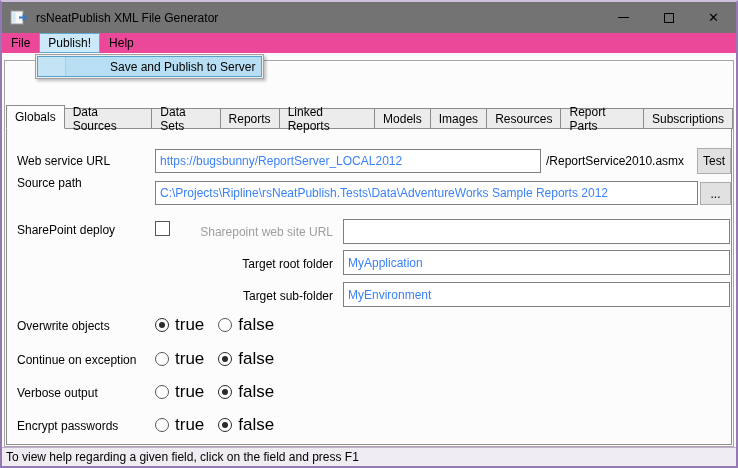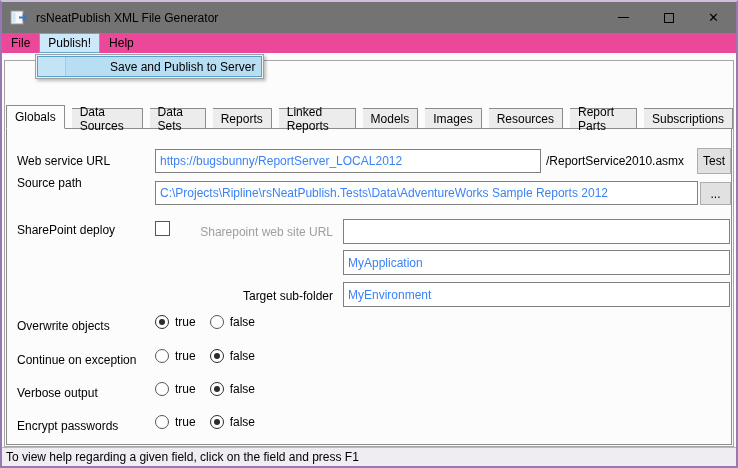--- a/index.html
+++ b/index.html
@@ -24,42 +24,42 @@
   .main-panel{position:absolute;left:2px;right:2px;top:7px;bottom:19px;
     border:1px solid #a6a6a6;background:#fcfcfc;}
   
   .dropdown{position:absolute;left:33px;top:1px;width:229px;background:#f0f0f0;
     border:1px solid #a0a0a0;padding:1px;z-index:50;box-shadow:2px 2px 3px rgba(0,0,0,0.25);}
   .dropdown-item{position:relative;height:21px;background:#b7def3;border:1px solid #57a0cc;
     font-size:12px;display:flex;align-items:center;padding-left:72px;}
   .dropdown-gutter{position:absolute;left:0;top:0;bottom:0;width:28px;background:#c3e4f4;
     border-right:1px solid #9ecfe8;}
   
-  .tabstrip{position:absolute;left:1px;top:44px;height:24px;display:flex;align-items:flex-end;z-index:3;gap:7px;}
+  .tabstrip{position:absolute;left:1px;top:44px;height:24px;display:flex;align-items:flex-end;z-index:3;}
   .tab{height:21px;padding:0 8px;background:#ececec;border:1px solid #8c8c8c;border-left-width:0;
     font-size:12px;display:flex;align-items:center;color:#000;}
   .tab:first-child{border-left-width:1px;}
   .tab.selected{height:24px;background:#fcfcfc;border-bottom:1px solid #fcfcfc;position:relative;z-index:4;}
   .tabpane{position:absolute;left:1px;right:1px;top:67px;bottom:1px;border:1px solid #8c8c8c;
     background:#fcfcfc;z-index:2;}
   
   .flabel{position:absolute;font-size:12px;color:#000;white-space:nowrap;}
   .flabel.right{text-align:right;}
   .flabel.disabled{color:#9e9e9e;}
   .tbox{position:absolute;border:1px solid #7f7f7f;background:#fff;font-size:12px;color:#3b82f6;
     padding:0 4px;outline:none;}
   .btn{position:absolute;background:#e1e1e1;border:1px solid #adadad;font-size:12px;color:#000;
     display:flex;align-items:center;justify-content:center;}
   .checkbox{position:absolute;width:15px;height:15px;border:1px solid #565656;background:#fff;}
   .radio-row{position:absolute;display:flex;align-items:center;}
   .radio{width:14px;height:14px;border:1px solid #565656;border-radius:50%;background:#fff;
     display:inline-flex;align-items:center;justify-content:center;}
   .radio.checked{border-color:#2b2b2b;}
   .radio.checked::after{content:"";width:6px;height:6px;border-radius:50%;background:#2b2b2b;}
-  .radio-lbl{font-size:12px;margin:0 14px 0 6px;}
+  .radio-lbl{font-size:17px;margin:0 14px 0 6px;}
   
   .statusbar{position:absolute;left:0;right:0;bottom:0;height:19px;background:#efecf2;
     border-top:1px solid #c0afd0;display:flex;align-items:center;font-size:12px;padding-left:4px;}
 </style>
 </head>
 <body>
 
 <div class="window">
 
   <div class="titlebar">
@@ -123,20 +123,21 @@
 
         <span class="flabel" style="left:10px;top:47px">Source path</span>
         <input class="tbox" style="left: 148px; top: 52px; width: 543px; height: 24px;" type="text" value="C:\Projects\Ripline\rsNeatPublish.Tests\Data\AdventureWorks Sample Reports 2012">
         <button class="btn" style="left:693px;top:53px;width:31px;height:23px">...</button>
 
         <span class="flabel" style="left:10px;top:94px">SharePoint deploy</span>
         <span class="checkbox" style="left:148px;top:92px"></span>
         <span class="flabel right disabled" style="left:146px;top:96px;width:180px">Sharepoint web site URL</span>
         <input class="tbox" style="left: 336px; top: 90px; width: 387px; height: 25px;" type="text" value="">
 
+        <span class="flabel right" style="left:146px;top:128px;width:180px">Target root folder</span>
         <input class="tbox" style="left: 336px; top: 121px; width: 387px; height: 25px;" type="text" value="MyApplication">
 
         <span class="flabel right" style="left:146px;top:160px;width:180px">Target sub-folder</span>
         <input class="tbox" style="left: 336px; top: 153px; width: 387px; height: 25px;" type="text" value="MyEnvironment">
 
         <div id="radio-area"></div>
       <span class="flabel" style="left: 10px; top: 190px;">Overwrite objects</span>
           <div class="radio-row" style="left: 148px; top: 186px;">
             <span class="radio checked"></span>
             <span class="radio-lbl">true</span>

